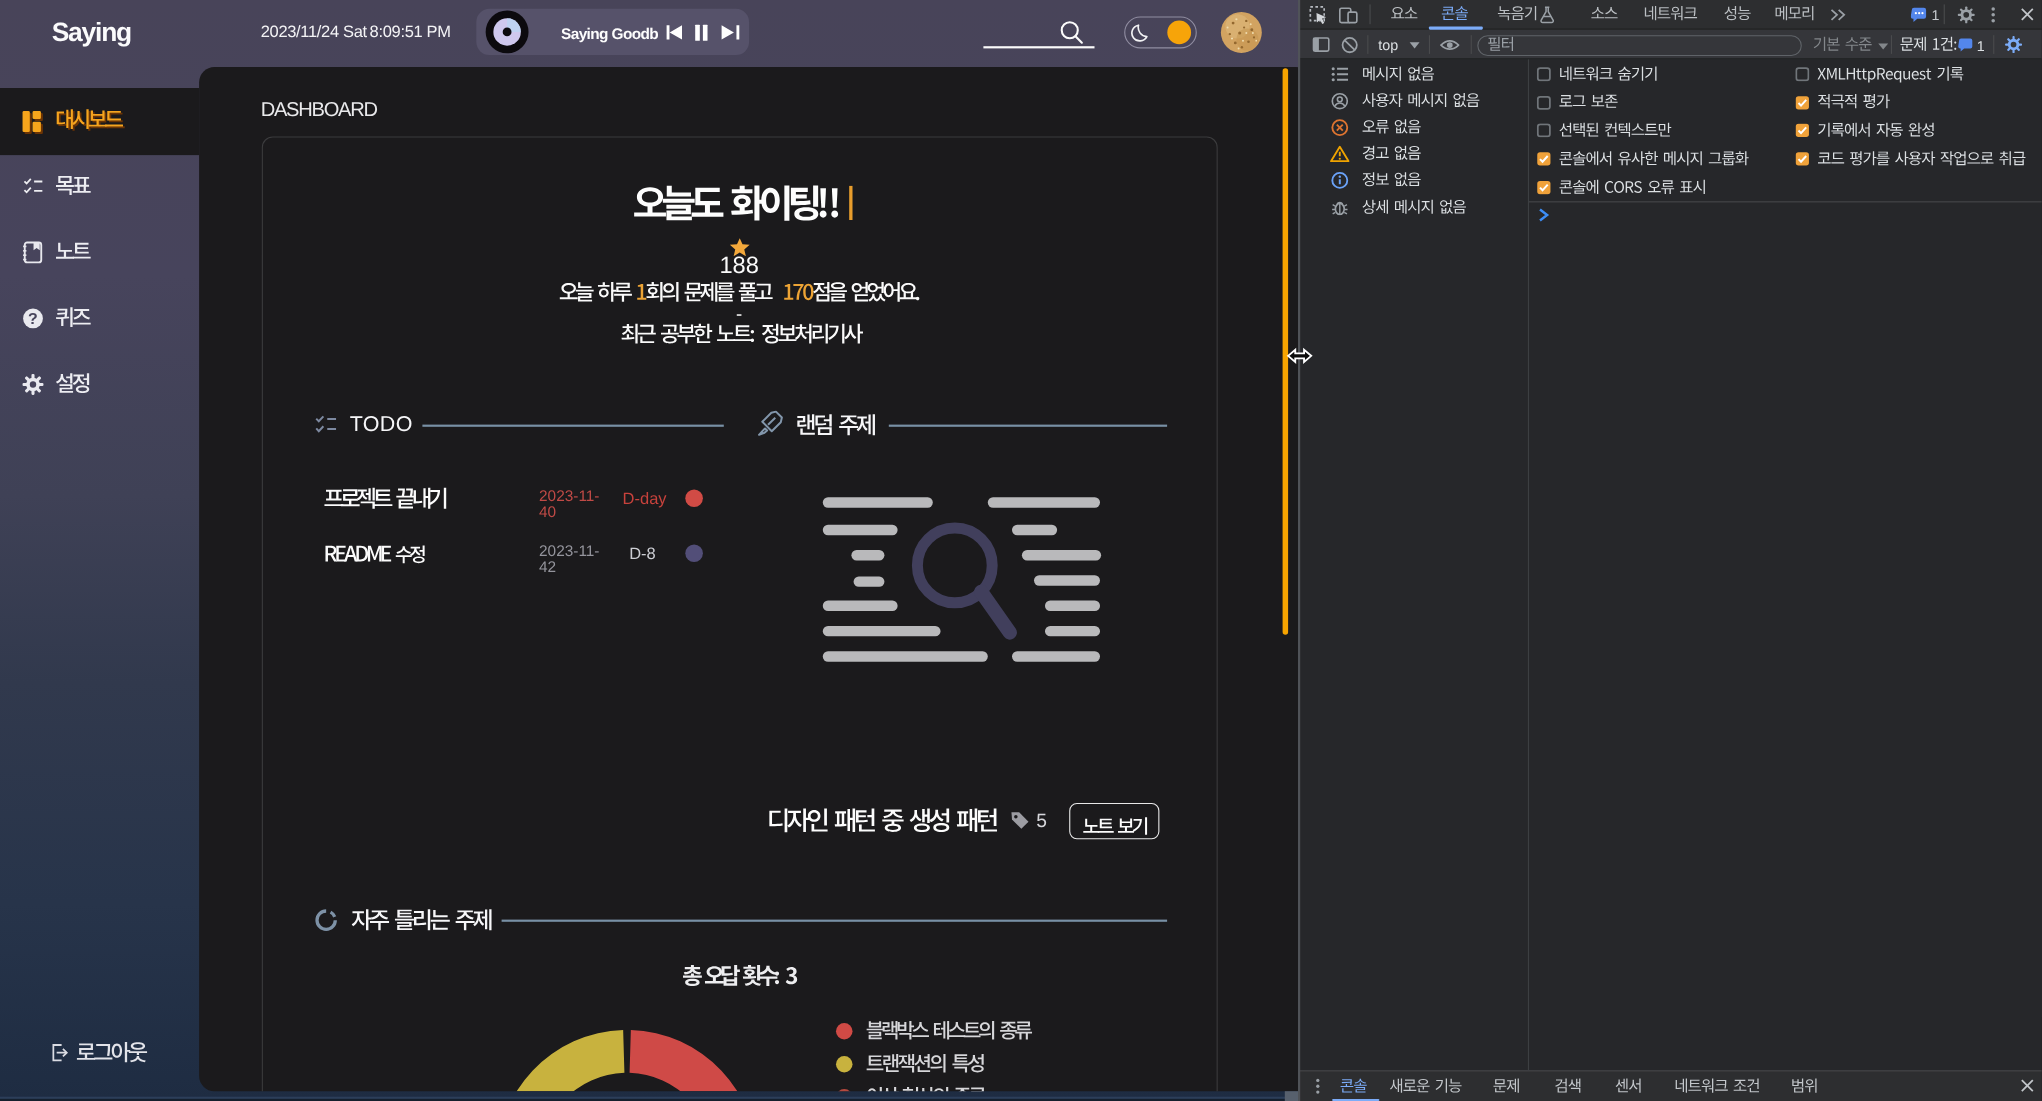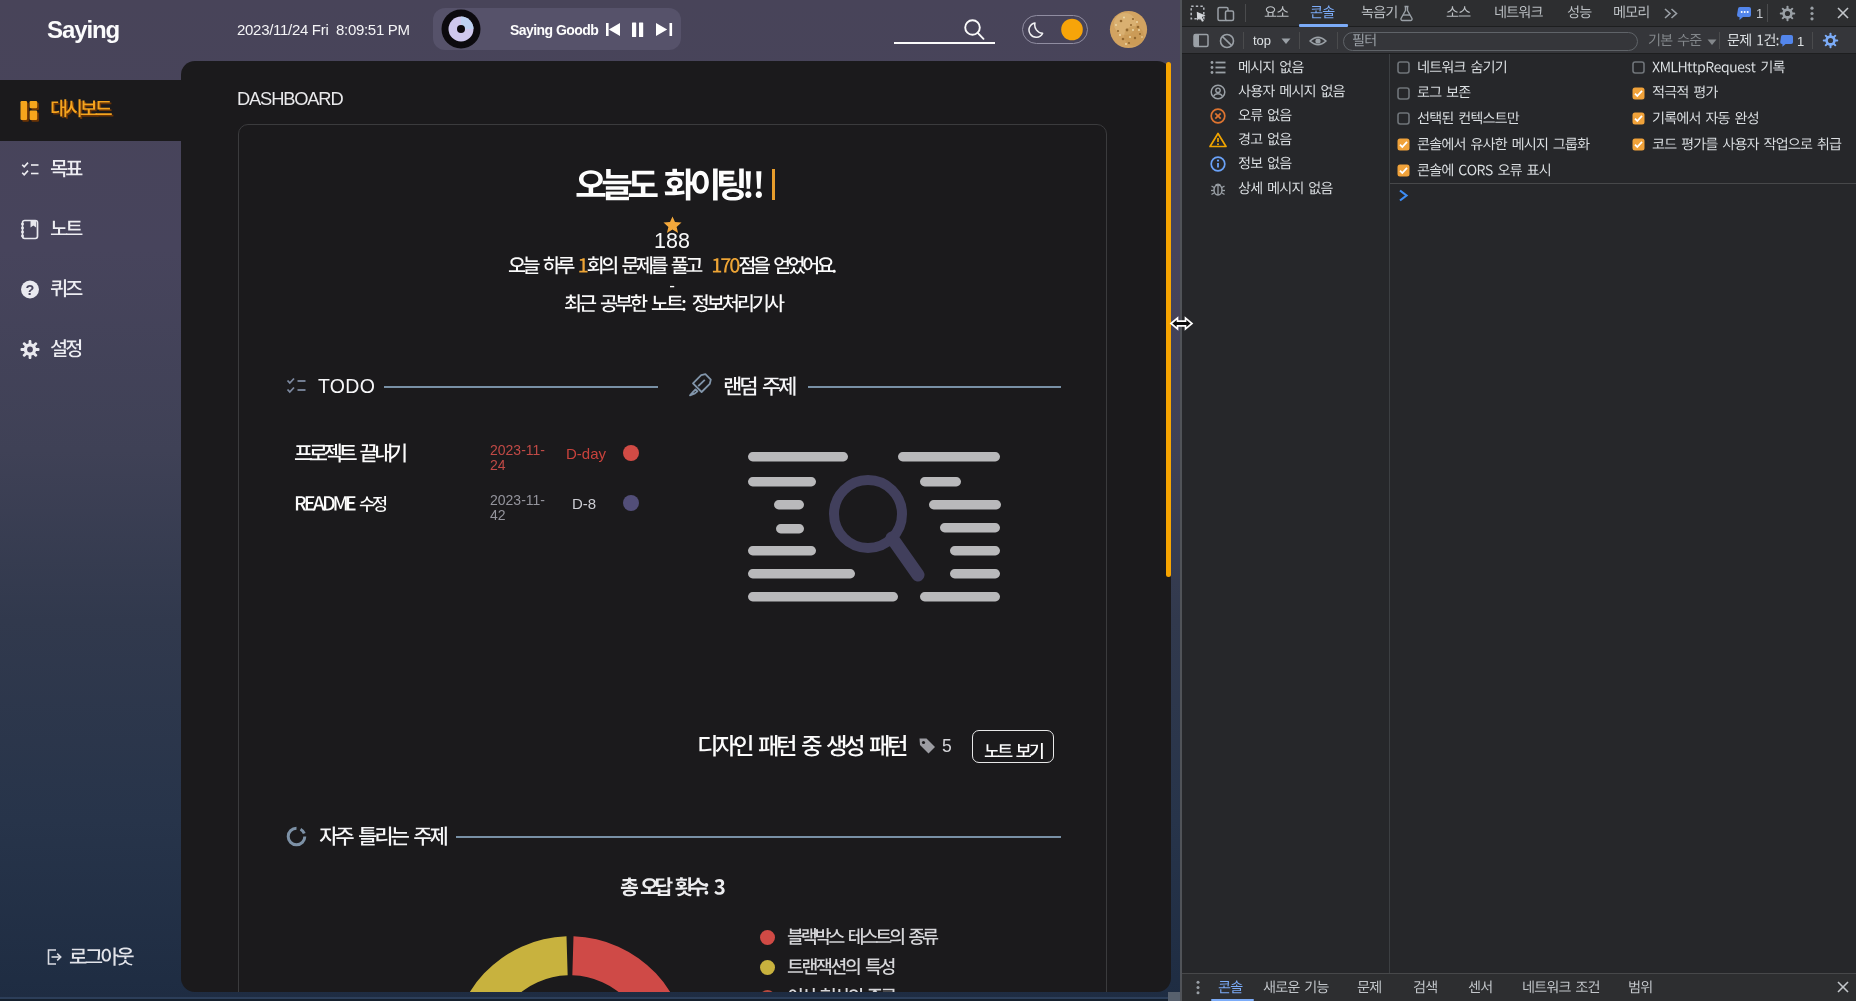--- a/index.html
+++ b/index.html
@@ -189,21 +189,21 @@
       <path id="qdC" d="M458 -804C267 -804 141 -734 141 -622C141 -510 267 -441 458 -441C650 -441 775 -510 775 -622C775 -734 650 -804 458 -804ZM458 -737C596 -737 687 -693 687 -622C687 -552 596 -509 458 -509C321 -509 229 -552 229 -622C229 -693 321 -737 458 -737ZM49 -368V-300H424V-117H508V-300H869V-368ZM154 -206V58H778V-11H237V-206Z"></path>
       <path id="qdD" d="M211 -272V65H794V-272ZM712 -206V-2H292V-206ZM106 -768V-701H424C408 -548 273 -430 60 -369L94 -304C353 -378 513 -541 513 -768ZM515 -594V-525H711V-311H794V-826H711V-594Z"></path>
       <path id="qdE" d="M206 -230V-162H730V78H812V-230ZM239 -772V-652C239 -549 169 -430 50 -377L95 -312C183 -352 247 -428 280 -515C312 -436 373 -370 457 -335L501 -399C386 -445 319 -549 319 -652V-772ZM539 -810V-285H617V-522H733V-280H812V-826H733V-591H617V-810Z"></path>
       <path id="qdF" d="M733 -827V-148H812V-827ZM556 -809V-599H416V-530H556V-174H635V-809ZM222 -231V58H839V-10H305V-231ZM237 -763V-630C237 -522 168 -398 52 -341L98 -278C184 -320 246 -398 278 -487C308 -406 366 -338 448 -301L494 -365C381 -415 317 -523 317 -630V-763Z"></path>
       <path id="qdG" d="M418 -326V-107H50V-38H870V-107H501V-326ZM118 -745V-676H416V-657C416 -513 245 -387 90 -360L124 -294C261 -322 402 -412 460 -536C518 -413 660 -326 798 -298L832 -364C674 -389 502 -513 502 -657V-676H800V-745Z"></path>
       <path id="qdH" d="M177 -567H421V-420H177ZM207 -257V66H794V-257ZM713 -190V-2H289V-190ZM711 -827V-598H503V-776H421V-633H177V-776H94V-352H503V-529H711V-302H794V-827Z"></path>
       <path id="qdI" d="M345 -784C211 -784 115 -709 115 -598C115 -488 211 -412 345 -412C480 -412 576 -488 576 -598C576 -709 480 -784 345 -784ZM345 -716C434 -716 497 -668 497 -598C497 -528 434 -481 345 -481C258 -481 195 -528 195 -598C195 -668 258 -716 345 -716ZM709 -826V78H791V-826ZM59 -266C133 -266 219 -267 309 -271V50H392V-276C478 -282 565 -291 650 -307L644 -369C446 -339 216 -336 48 -336Z"></path>
     </defs>
   </svg>
 <div style="position:absolute;left:0;top:0;width:1180px;height:1001px;background:linear-gradient(180deg,#484459 0%,#47445c 25%,#3f4156 45%,#31394d 62%,#27344a 82%,#1e2c42 100%)"></div>
-<div style="position:absolute;left:237px;top:22.3px;font:500 15px &quot;Liberation Sans&quot;, sans-serif;color:#f4f4f6;line-height:1;white-space:nowrap;letter-spacing:-0.3px;">2023/11/24 Fri</div>
+<div style="position:absolute;left:237px;top:22.3px;font:500 15px &quot;Liberation Sans&quot;, sans-serif;color:#f4f4f6;line-height:1;white-space:nowrap;letter-spacing:-0.3px;">2023/11/24 Sat</div>
 <div style="position:absolute;left:336px;top:22.3px;font:500 15px &quot;Liberation Sans&quot;, sans-serif;color:#f4f4f6;line-height:1;white-space:nowrap;letter-spacing:-0.3px;">8:09:51 PM</div>
 <div style="position:absolute;left:433px;top:8px;width:248px;height:42px;background:#56526a;border-radius:12px;"></div>
 <svg style="position:absolute;left:439px;top:7px;" width="44" height="44" viewBox="0 0 44 44">
     <circle cx="22" cy="22" r="19.5" fill="#0c0a0e"></circle>
     <circle cx="22" cy="22" r="12.5" fill="#cfc8ee"></circle>
     <path d="M22 9.5 A12.5 12.5 0 0 1 34.5 22 L22 22 Z" fill="#b9d4f2" opacity="0.8"></path>
     <circle cx="22" cy="22" r="4" fill="#0c0a0e"></circle>
   </svg>
 <div style="position:absolute;left:510px;top:22.6px;font:700 14px &quot;Liberation Sans&quot;, sans-serif;color:#fdfdfd;line-height:1;white-space:nowrap;letter-spacing:-0.55px;">Saying Goodb</div>
 <svg style="position:absolute;left:604px;top:21px;" width="70" height="17" viewBox="0 0 70 17">
@@ -350,21 +350,21 @@
     </g>
   </svg>
 <svg style="position:absolute;left:69.0px;top:944.0px;" width="70.0" height="25.0" viewBox="0 -1000 3500 1250">
     <g fill="#e2e3e9">
       <use href="#qm" x="0"></use>
       <use href="#qn" x="788"></use>
       <use href="#qo" x="1575"></use>
       <use href="#qp" x="2362"></use>
     </g>
   </svg>
-<div id="main" style="position:absolute;left:181px;top:61px;width:990px;height:931px;background:#1b1a1c;border-radius:14px;overflow:hidden;">
+<div id="main" style="position:absolute;left:181px;top:61px;width:990px;height:931px;background:#1b1a1c;border-radius:14px;overflow:hidden;padding-left:21px;">
     <div style="position:absolute;left:56px;top:28.5px;font:400 18.3px &quot;Liberation Sans&quot;,sans-serif;color:#e9e9eb;line-height:1;white-space:nowrap;letter-spacing:-1.15px;">DASHBOARD</div>
     <div style="position:absolute;left:56.5px;top:62.5px;width:869px;height:920px;border:1px solid #3b3b3d;border-radius:10px;box-sizing:border-box;"></div>
     <svg style="position:absolute;left:393.5px;top:102.0px;" width="200.1" height="43.1" viewBox="0 -1000 5799 1250">
       <g fill="#fdfdfd">
         <use href="#qq" x="0"></use>
         <use href="#qr" x="757"></use>
         <use href="#qs" x="1515"></use>
         <use href="#qt" x="2568"></use>
         <use href="#qu" x="3326"></use>
         <use href="#qv" x="4083"></use>
@@ -461,21 +461,21 @@
         <use href="#qbf" x="0"></use>
         <use href="#qm" x="719"></use>
         <use href="#qbg" x="1438"></use>
         <use href="#qh" x="2157"></use>
         <use href="#qbh" x="3157"></use>
         <use href="#qbi" x="3876"></use>
         <use href="#qba" x="4595"></use>
       </g>
     </svg>
     <div style="position:absolute;left:309px;top:381.6px;font:400 14px &quot;Liberation Sans&quot;,sans-serif;color:#c04a46;line-height:1;white-space:nowrap;">2023-11-</div>
-    <div style="position:absolute;left:309px;top:396.6px;font:400 14px &quot;Liberation Sans&quot;,sans-serif;color:#c04a46;line-height:1;white-space:nowrap;">24</div>
+    <div style="position:absolute;left:309px;top:396.6px;font:400 14px &quot;Liberation Sans&quot;,sans-serif;color:#c04a46;line-height:1;white-space:nowrap;">40</div>
     <div style="position:absolute;left:385px;top:385.3px;font:400 15px &quot;Liberation Sans&quot;,sans-serif;color:#c8423c;line-height:1;white-space:nowrap;">D-day</div>
     <div style="position:absolute;left:442px;top:384px;width:16px;height:16px;background:#d14b45;border-radius:50%;"></div>
     <svg style="position:absolute;left:113.0px;top:430.0px;" width="66.8" height="24.4" viewBox="0 -1000 3427 1250">
       <g fill="#fbfbfb">
         <use href="#qbj" x="0"></use>
         <use href="#qbk" x="504"></use>
         <use href="#qbl" x="964"></use>
         <use href="#qbm" x="1442"></use>
         <use href="#qbn" x="1979"></use>
         <use href="#qbk" x="2616"></use>

